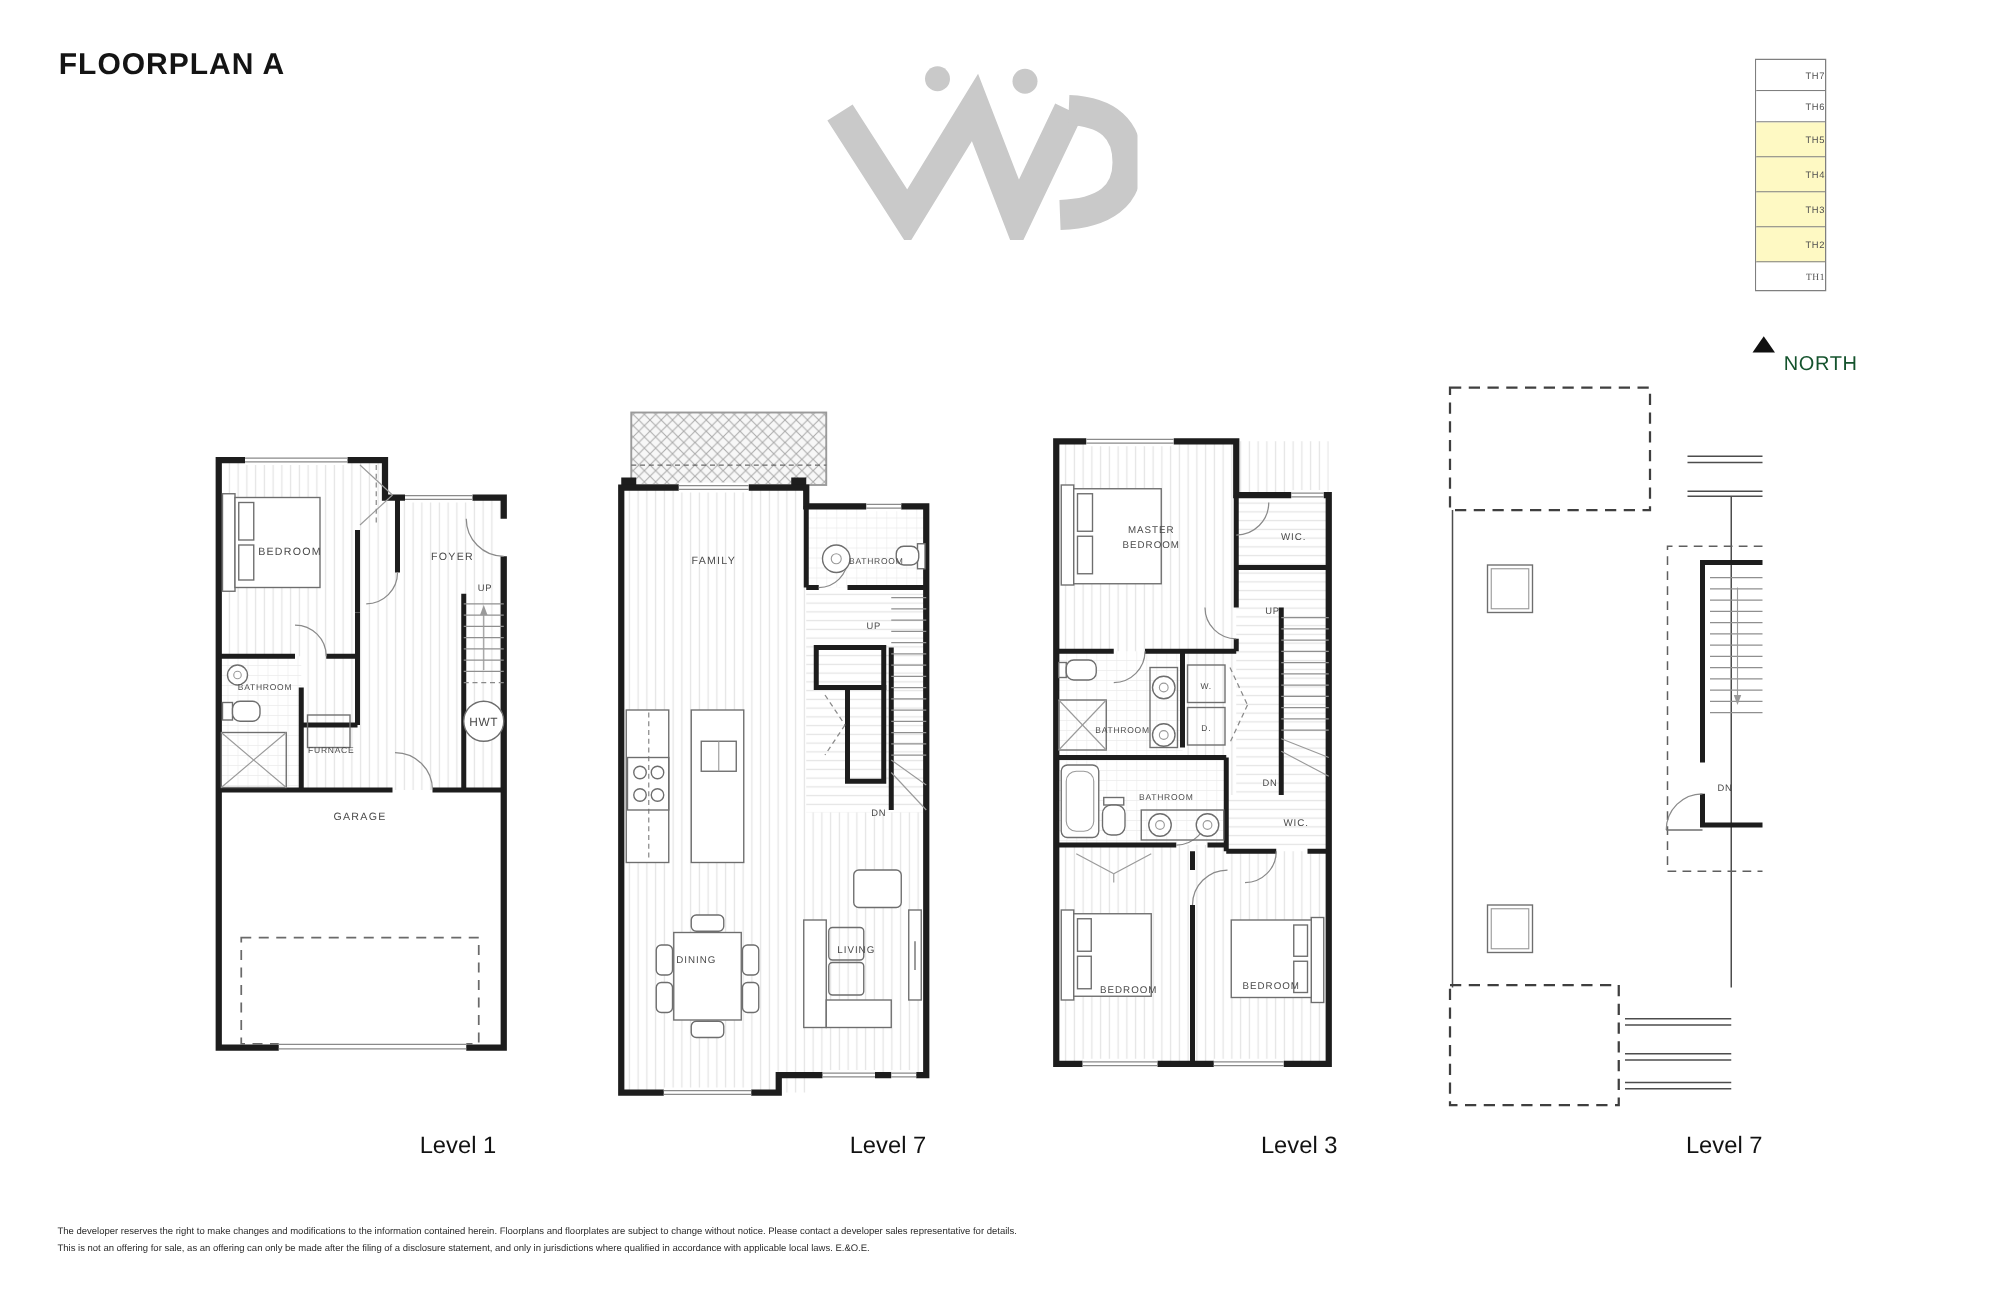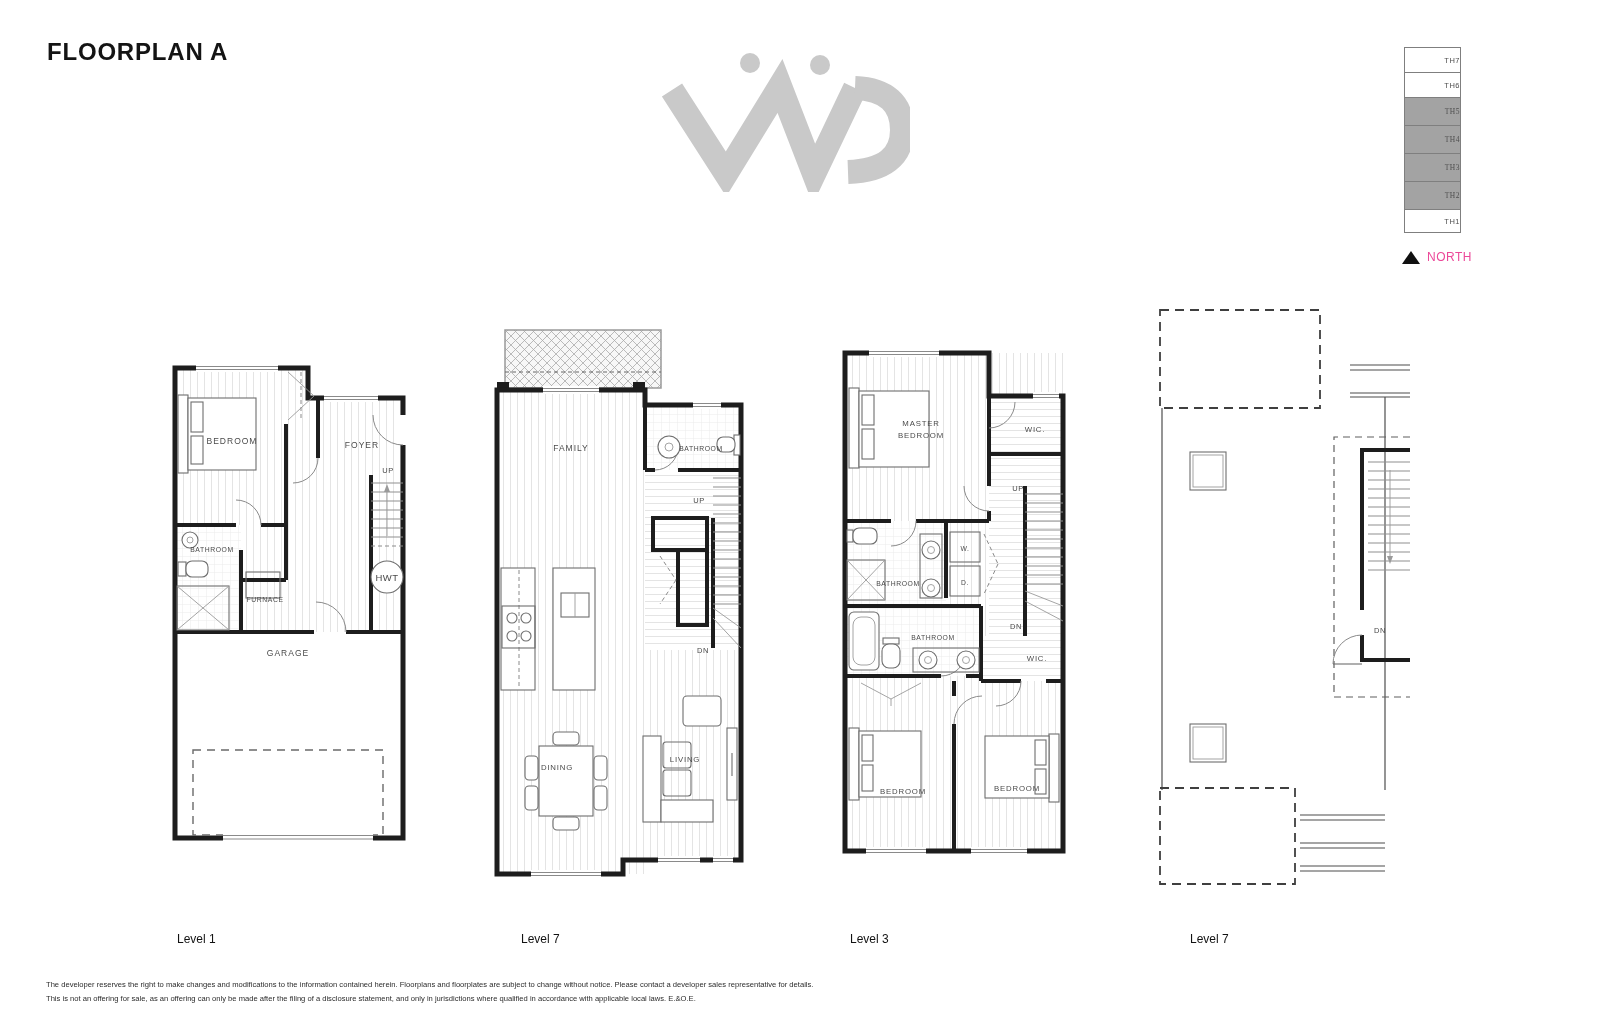--- a/index.html
+++ b/index.html
@@ -10,29 +10,29 @@
   .title{position:absolute;left:47px;top:38px;font-size:24px;font-weight:600;letter-spacing:.8px;color:#141414;}
   .specs{position:absolute;left:47px;top:111px;font-size:15.5px;line-height:21.7px;color:#141414;}
 
   
   .logo{position:absolute;left:650px;top:42px;}
 
   
   .building{position:absolute;border:1.5px solid #7f7f7f;background:#fff;display:flex;flex-direction:column;box-sizing:border-box;}
   .site-unit{box-sizing:border-box;border-bottom:1px solid #7f7f7f;display:flex;align-items:center;justify-content:flex-end;
              font-size:7.5px;letter-spacing:.5px;color:#4f4f4f;background:#fff;}
-  .site-unit:last-child{border-bottom:none;}
-  .site-unit.shaded{background:#a3a3a3;font-family:Liberation Serif, serif;}
+  .site-unit:last-child{border-bottom:none;font-family:Liberation Serif, serif;}
+  .site-unit.shaded{background:#fef9c3;}
   .north{position:absolute;left:1402px;top:250px;display:flex;align-items:center;gap:7px;}
   .north-tri{width:0;height:0;border-left:9px solid transparent;border-right:9px solid transparent;border-bottom:13px solid #101010;}
-  .north-txt{font-size:12px;letter-spacing:.5px;color:#ec4899;}
+  .north-txt{font-size:16px;letter-spacing:.5px;color:#14532d;margin-top:33px;}
 
   
   .plan{position:absolute;}
-  .caption{position:absolute;top:932px;width:220px;text-align:left;font-size:12px;color:#121212;}
+  .caption{position:absolute;top:906px;width:220px;text-align:right;font-size:19px;color:#121212;}
 
   
   .disc{position:absolute;left:46px;width:790px;font-size:7.6px;line-height:13.5px;color:#2b2b2b;}
 
   
   .wall{stroke:#1d1d1d;stroke-width:5;fill:none;}
   .wall4{stroke:#1d1d1d;stroke-width:4;fill:none;}
   .thin{stroke:#6e6e6e;stroke-width:1.1;fill:none;}
   .thin2{stroke:#9a9a9a;stroke-width:.9;fill:none;}
   .furn{stroke:#6e6e6e;stroke-width:1.1;fill:#fff;}

